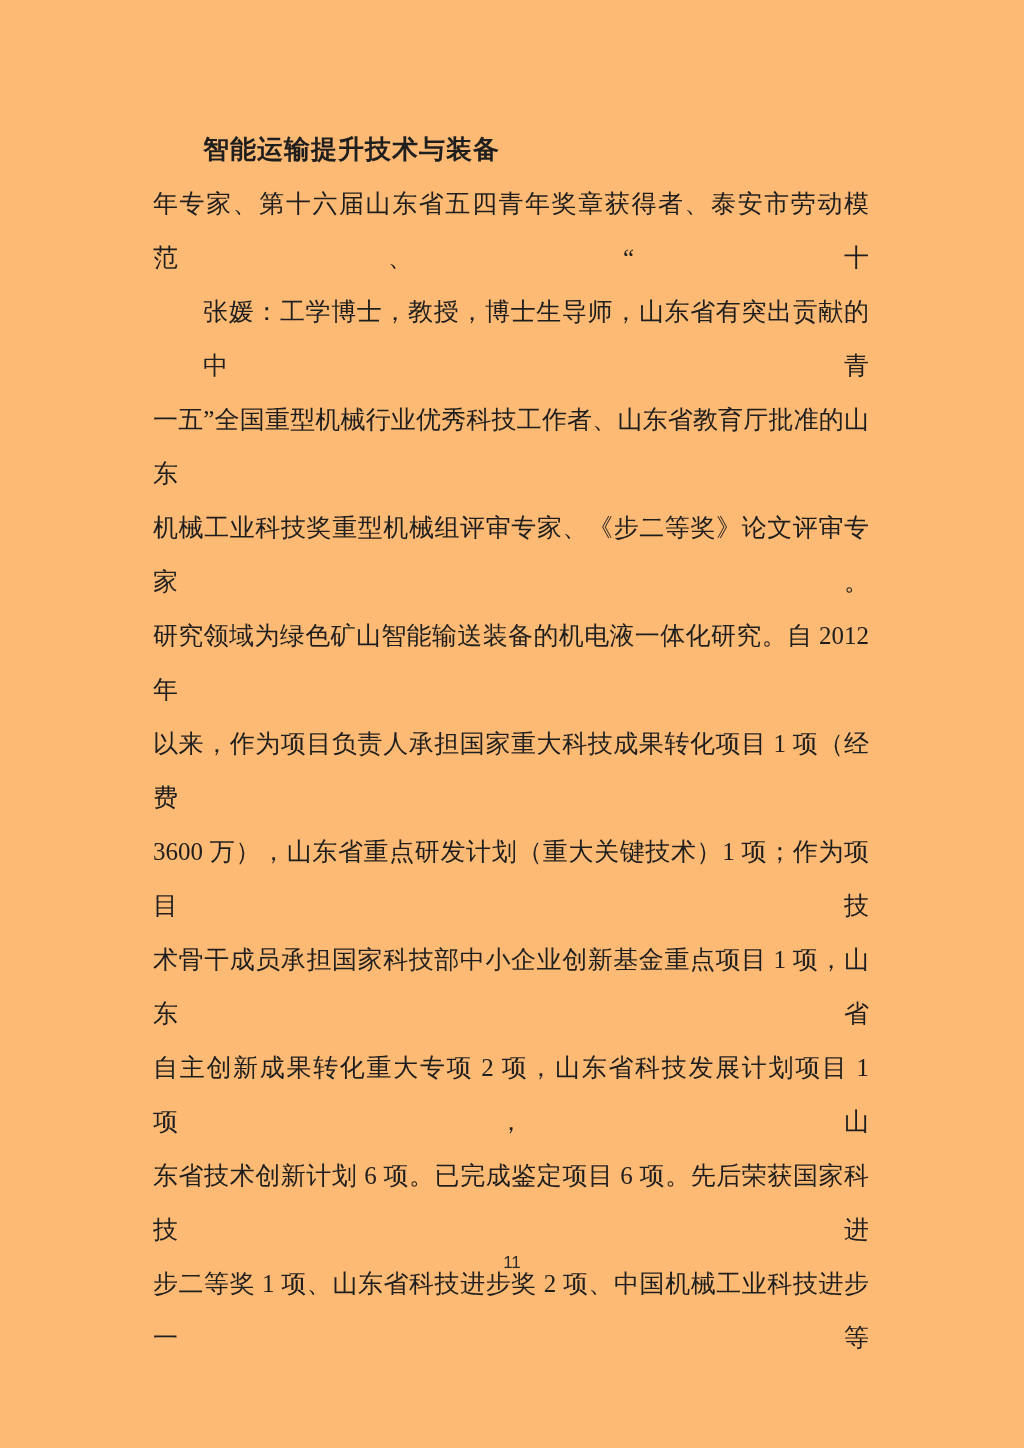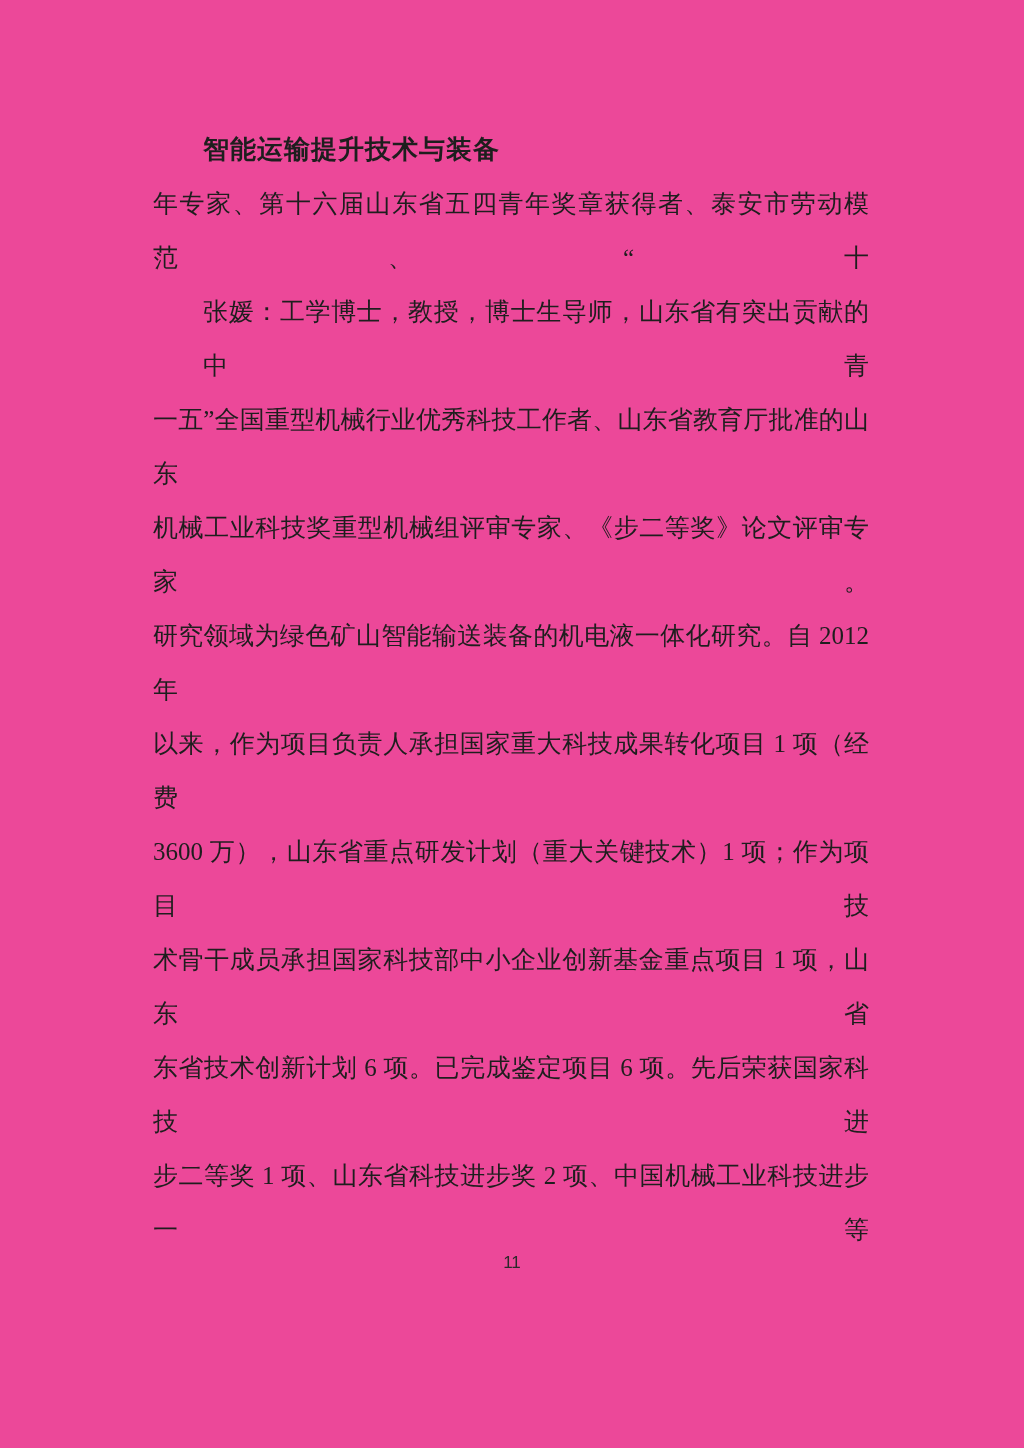--- a/index.html
+++ b/index.html
@@ -4,21 +4,21 @@
 <style>
   html, body { margin: 0; padding: 0; }
   body {
     background: #ffffff;
     font-family: "Liberation Serif", "DejaVu Serif", serif;
   }
   .page {
     position: relative;
     width: 1024px;
     height: 1448px;
-    background: #ec4899;
+    background: #fdba74;
     color: #1e1e1e;
     overflow: hidden;
   }
   .content {
     position: absolute;
     top: 123px;
     left: 153px;
     width: 716px;
   }
   .doc-title {
@@ -58,18 +58,19 @@
     <div class="doc-title">智能运输提升技术与装备</div>
     <div class="paragraphs">
         <div class="line">年专家、第十六届山东省五四青年奖章获得者、泰安市劳动模范、“十</div>
         <div class="line first">张媛：工学博士，教授，博士生导师，山东省有突出贡献的中青</div>
         <div class="line">一五”全国重型机械行业优秀科技工作者、山东省教育厅批准的山东</div>
         <div class="line">机械工业科技奖重型机械组评审专家、《步二等奖》论文评审专家。</div>
         <div class="line">研究领域为绿色矿山智能输送装备的机电液一体化研究。自 2012 年</div>
         <div class="line">以来，作为项目负责人承担国家重大科技成果转化项目 1 项（经费</div>
         <div class="line">3600 万），山东省重点研发计划（重大关键技术）1 项；作为项目技</div>
         <div class="line">术骨干成员承担国家科技部中小企业创新基金重点项目 1 项，山东省</div>
+        <div class="line">自主创新成果转化重大专项 2 项，山东省科技发展计划项目 1 项，山</div>
         <div class="line">东省技术创新计划 6 项。已完成鉴定项目 6 项。先后荣获国家科技进</div>
         <div class="line">步二等奖 1 项、山东省科技进步奖 2 项、中国机械工业科技进步一等</div>
       </div>
   </div>
   <div class="page-number">11</div>
 </div>
 
 </body></html>

